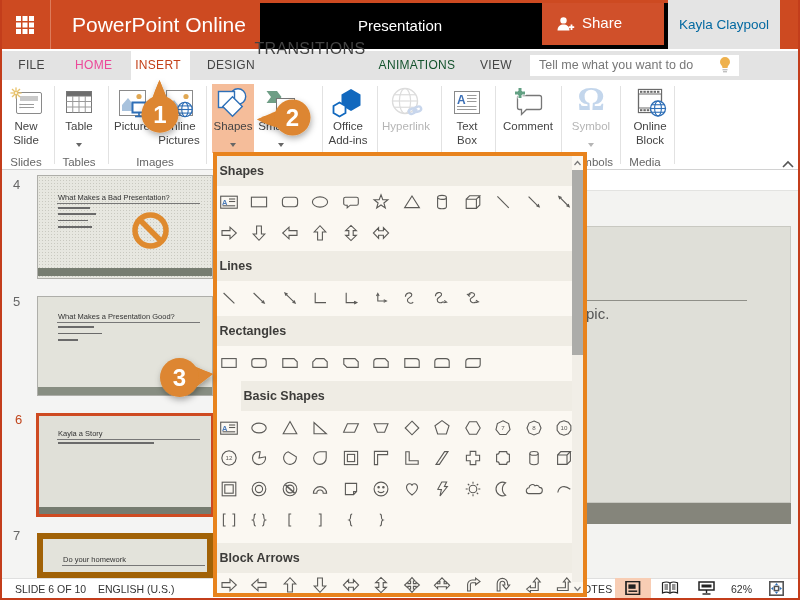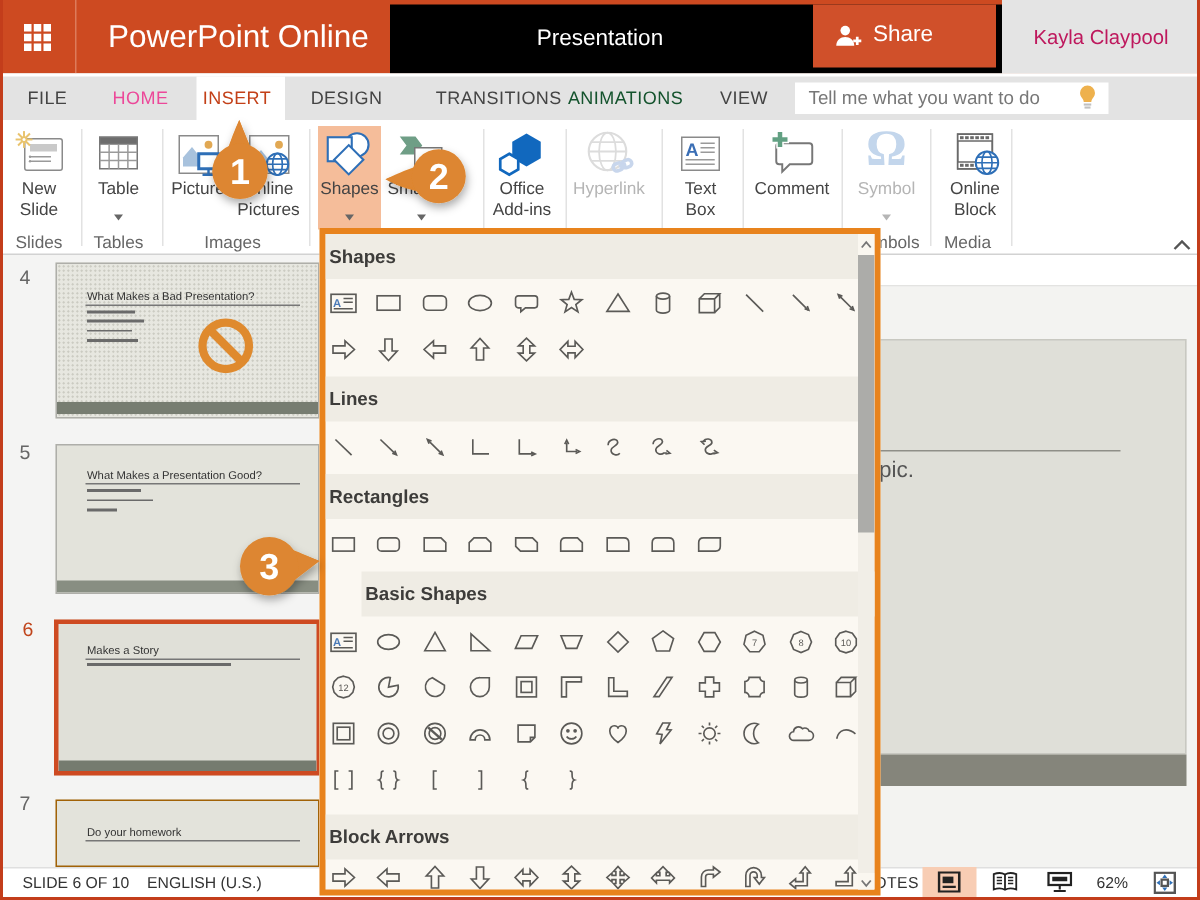--- a/index.html
+++ b/index.html
@@ -29,28 +29,28 @@
 <div class="abs" style="left:260px;top:3px;width:408px;height:46px;background:#000;"></div>
 <div class="abs" style="left:260px;top:3px;width:280px;height:46px;line-height:46px;text-align:center;color:#fff;font-size:15px;">Presentation</div>
 <div class="abs" style="left:542px;top:3px;width:122px;height:42px;background:#d0502a;color:#fff;font-size:15px;">
     <span class="abs" style="left:14px;top:12px;"><svg width="20" height="18" viewBox="0 0 20 18" style="">
         <circle cx="7.5" cy="5.4" r="3.2" fill="#fff"></circle>
         <path d="M1.5,15.5 C1.5,11.5 4.4,9.6 7.5,9.6 C10.6,9.6 13.5,11.5 13.5,15.5 Z" fill="#fff"></path>
         <path d="M15.5,9.5 L15.5,15 M12.8,12.2 L18.2,12.2" stroke="#fff" stroke-width="1.8"></path>
       </svg></span>
     <span class="abs" style="left:40px;top:11px;">Share</span>
   </div>
-<div class="abs" style="left:668px;top:0;width:132px;height:49px;background:#e4e4e4;color:#be185d;font-size:13.5px;text-align:center;line-height:49px;">Kayla Claypool</div>
+<div class="abs" style="left:668px;top:0;width:112px;height:49px;background:#e4e4e4;color:#0369a1;font-size:13.5px;text-align:center;line-height:49px;">Kayla Claypool</div>
 <div class="abs" style="left:0;top:49px;width:800px;height:31px;background:#e3e3e3;border-top:2px solid #fff;"></div>
 <div class="abs" style="left:131px;top:51px;width:59px;height:29px;background:#fff;"></div>
 <div class="abs" style="left:-28.4px;top:58px;width:120px;text-align:center;font-size:12px;color:#444;letter-spacing:0.3px;">FILE</div>
 <div class="abs" style="left:33.7px;top:58px;width:120px;text-align:center;font-size:12px;color:#ec4899;letter-spacing:0.3px;">HOME</div>
 <div class="abs" style="left:98px;top:58px;width:120px;text-align:center;font-size:12px;color:#c34018;letter-spacing:0.3px;">INSERT</div>
 <div class="abs" style="left:171px;top:58px;width:120px;text-align:center;font-size:12px;color:#444;letter-spacing:0.3px;">DESIGN</div>
-<div class="abs" style="left:254.5px;top:58px;width:120px;text-align:right;font-size:12px;color:#444;letter-spacing:0.3px;">TRANSITIONS</div>
+<div class="abs" style="left:254.5px;top:40px;width:120px;text-align:left;font-size:16px;color:#444;letter-spacing:0.3px;">TRANSITIONS</div>
 <div class="abs" style="left:357px;top:58px;width:120px;text-align:center;font-size:12px;color:#14532d;letter-spacing:0.3px;">ANIMATIONS</div>
 <div class="abs" style="left:436px;top:58px;width:120px;text-align:center;font-size:12px;color:#444;letter-spacing:0.3px;">VIEW</div>
 <div class="abs" style="left:530px;top:55px;width:209px;height:21px;background:#fff;"></div>
 <div class="abs" style="left:539px;top:58px;font-size:12.5px;color:#777;">Tell me what you want to do</div>
 <div class="abs" style="left:718px;top:56px;"><svg width="14" height="18" viewBox="0 0 14 18" style="">
       <path d="M7,1 a5,5 0 0 1 5,5 c0,2.2 -1.6,3.2 -2.2,4.6 l-0.3,1.4 h-5 l-0.3,-1.4 C3.6,9.2 2,8.2 2,6 a5,5 0 0 1 5,-5 Z" fill="#eeb14d" stroke="none"></path>
       <rect x="4.5" y="13" width="5" height="1.4" fill="#c0c0c0"></rect>
       <rect x="5" y="15" width="4" height="1.4" fill="#c0c0c0"></rect>
     </svg></div>
 <div class="abs" style="left:0;top:80px;width:800px;height:90px;background:#fff;border-bottom:1px solid #d2d2d2;"></div>
@@ -244,27 +244,27 @@
 <div class="abs" style="left:37px;top:296px;width:176px;height:100px;background:#e3e3db;border:1px solid #aeaea9;overflow:hidden;">
 <div class="abs" style="left:20px;top:15px;font-size:7.5px;color:#333;white-space:nowrap;">What Makes a Presentation Good?</div>
 <div class="abs" style="left:19px;top:25px;width:143px;height:1px;background:#777;"></div>
 <div class="abs" style="left:20px;top:29.0px;width:36px;height:1.7px;background:#6a6a6a;"></div>
 <div class="abs" style="left:20px;top:35.5px;width:44px;height:1.7px;background:#6a6a6a;"></div>
 <div class="abs" style="left:20px;top:42.0px;width:20px;height:1.7px;background:#6a6a6a;"></div>
 <div class="abs" style="left:0;top:90px;width:176px;height:8px;background:#888e82;"></div>
 </div>
 <div class="abs" style="left:15px;top:412px;font-size:13px;color:#c0451c;">6</div>
 <div class="abs" style="left:36px;top:413px;width:178px;height:104px;border:3px solid #ce4a21;background:#e0e0d8;overflow:hidden;">
-<div class="abs" style="left:19px;top:13px;font-size:7.5px;color:#333;white-space:nowrap;">Makes a Story</div>
+<div class="abs" style="left:19px;top:13px;font-size:7.5px;color:#333;white-space:nowrap;">Kayla a Story</div>
 <div class="abs" style="left:18px;top:23px;width:143px;height:1px;background:#777;"></div>
 <div class="abs" style="left:19px;top:26px;width:96px;height:1.7px;background:#6a6a6a;"></div>
 <div class="abs" style="left:0;top:91px;width:172px;height:7px;background:#757b6f;"></div>
 </div>
 <div class="abs" style="left:13px;top:528px;font-size:13px;color:#666;">7</div>
-<div class="abs" style="left:37px;top:533px;width:176px;height:45px;background:#e3e3db;border:1px solid #a16207;overflow:hidden;">
+<div class="abs" style="left:37px;top:533px;width:176px;height:45px;background:#e3e3db;border:6px solid #a16207;overflow:hidden;">
 <div class="abs" style="left:20px;top:16px;font-size:7.5px;color:#333;white-space:nowrap;">Do your homework</div>
 <div class="abs" style="left:19px;top:26px;width:143px;height:1px;background:#777;"></div>
 </div>
 <div class="abs" style="left:213px;top:170px;width:587px;height:408px;background:#f3f3f1;"></div>
 <div class="abs" style="left:213px;top:170px;width:587px;height:21px;background:#fff;border-bottom:1px solid #e3e3e1;"></div>
 <div class="abs" style="left:300px;top:226px;width:491px;height:277px;background:#dfdfd8;border:1px solid #c8c8c1;"></div>
 <div class="abs" style="left:500px;top:300px;width:247px;height:1px;background:#8f8f88;"></div>
 <div class="abs" style="left:586px;top:305px;font-size:15px;color:#555;">pic.</div>
 <div class="abs" style="left:300px;top:503px;width:491px;height:21px;background:#85857b;"></div>
 <div class="abs" style="left:0;top:578px;width:800px;height:20px;background:#fff;border-top:1px solid #dfdfdf;"></div>

